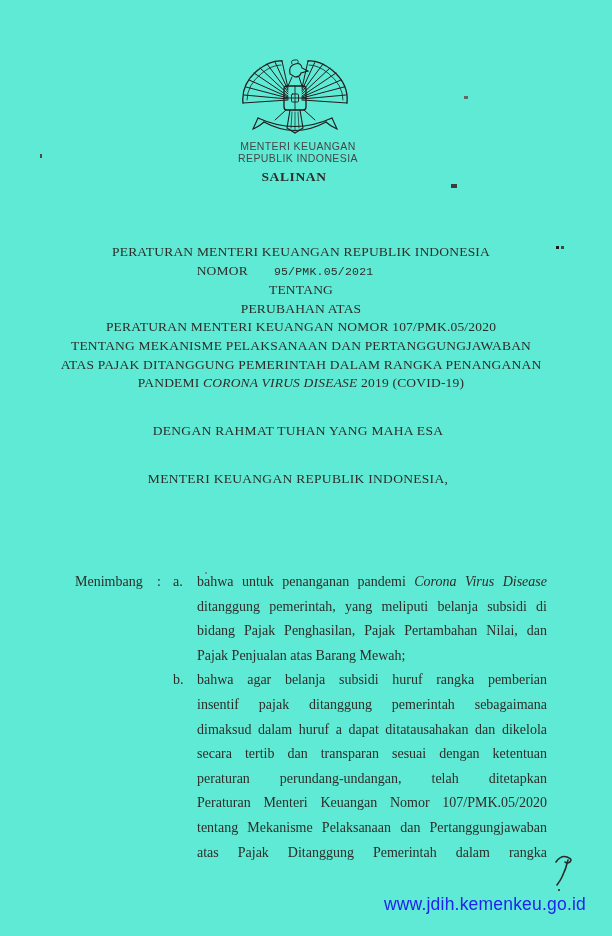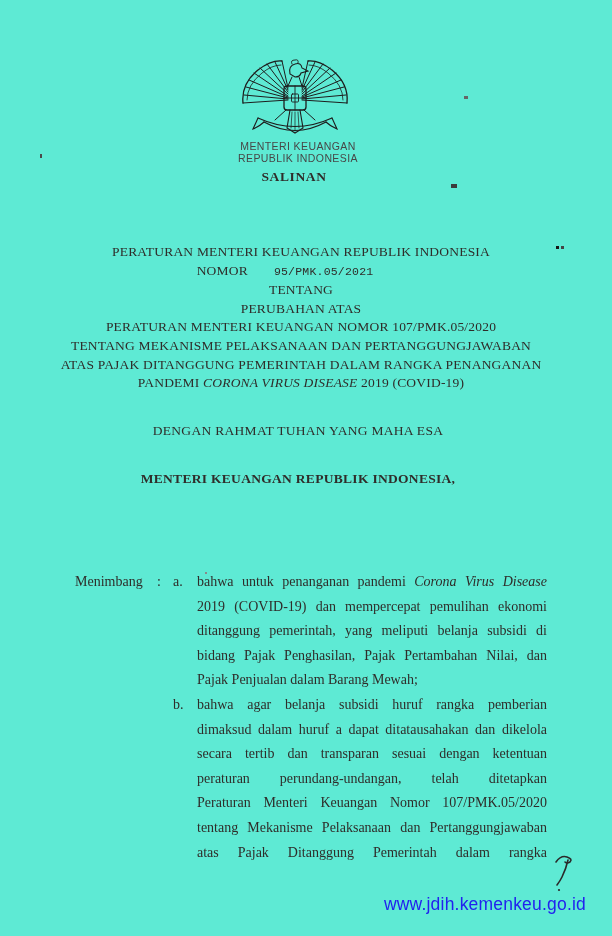--- a/index.html
+++ b/index.html
@@ -33,21 +33,21 @@
   .i { font-style:italic; }
   .mono { font-family:"Liberation Mono", monospace; font-size:11.5px; }
   .gap { margin-left:26px; }
   .nomor-line { transform:translateX(-16px); }
   
   .invocation, .issuer {
     position:absolute; left:0; width:596px; text-align:center;
     font-size:13.5px; letter-spacing:.3px;
   }
   .invocation { top:423px; }
-  .issuer { top:471px;font-weight:bold; }
+  .issuer { top:471px; }
   
   .consider {
     position:absolute; left:75px; top:524px; width:472px;
     font-size:14px; line-height:24.6px;margin-top:46px;
   }
   .clabel { position:absolute; left:0; top:0; }
   .ccolon { position:absolute; left:82px; top:0; }
   .citem { position:relative; margin-left:122px; width:350px; }
   .citem .letter { position:absolute; left:-24px; top:0; }
   .pline { width:350px; white-space:normal; }
@@ -120,28 +120,28 @@
   <div class="invocation">DENGAN RAHMAT TUHAN YANG MAHA ESA</div>
   <div class="issuer">MENTERI KEUANGAN REPUBLIK INDONESIA,</div>
 
   <div class="consider">
     <span class="clabel">Menimbang</span>
     <span class="ccolon">:</span>
     <div id="consider-items">
         <div class="citem">
           <span class="letter">a.</span>
           <div class="pline just"><span>bahwa untuk penanganan pandemi </span><span class="i">Corona Virus Disease</span></div>
-          <div class="pline just"><span>2019 (COVID-19) dan mempercepat pemulihan ekonomi</span></div>
           <div class="pline just"><span>ditanggung pemerintah, yang meliputi belanja subsidi di</span></div>
           <div class="pline just"><span>bidang Pajak Penghasilan, Pajak Pertambahan Nilai, dan</span></div>
-          <div class="pline"><span>Pajak Penjualan dalam Barang Mewah;</span></div>
+          <div class="pline"><span>Pajak Penjualan atas Barang Mewah;</span></div>
         </div>
         <div class="citem">
           <span class="letter">b.</span>
           <div class="pline just"><span>bahwa agar belanja subsidi huruf rangka pemberian</span></div>
+          <div class="pline just"><span>insentif pajak ditanggung pemerintah sebagaimana</span></div>
           <div class="pline just"><span>dimaksud dalam huruf a dapat ditatausahakan dan dikelola</span></div>
           <div class="pline just"><span>secara tertib dan transparan sesuai dengan ketentuan</span></div>
           <div class="pline just"><span>peraturan perundang-undangan, telah ditetapkan</span></div>
           <div class="pline just"><span>Peraturan Menteri Keuangan Nomor 107/PMK.05/2020</span></div>
           <div class="pline just"><span>tentang Mekanisme Pelaksanaan dan Pertanggungjawaban</span></div>
           <div class="pline just"><span>atas Pajak   Ditanggung Pemerintah dalam rangka</span></div>
         </div>
       </div>
   </div>
 

